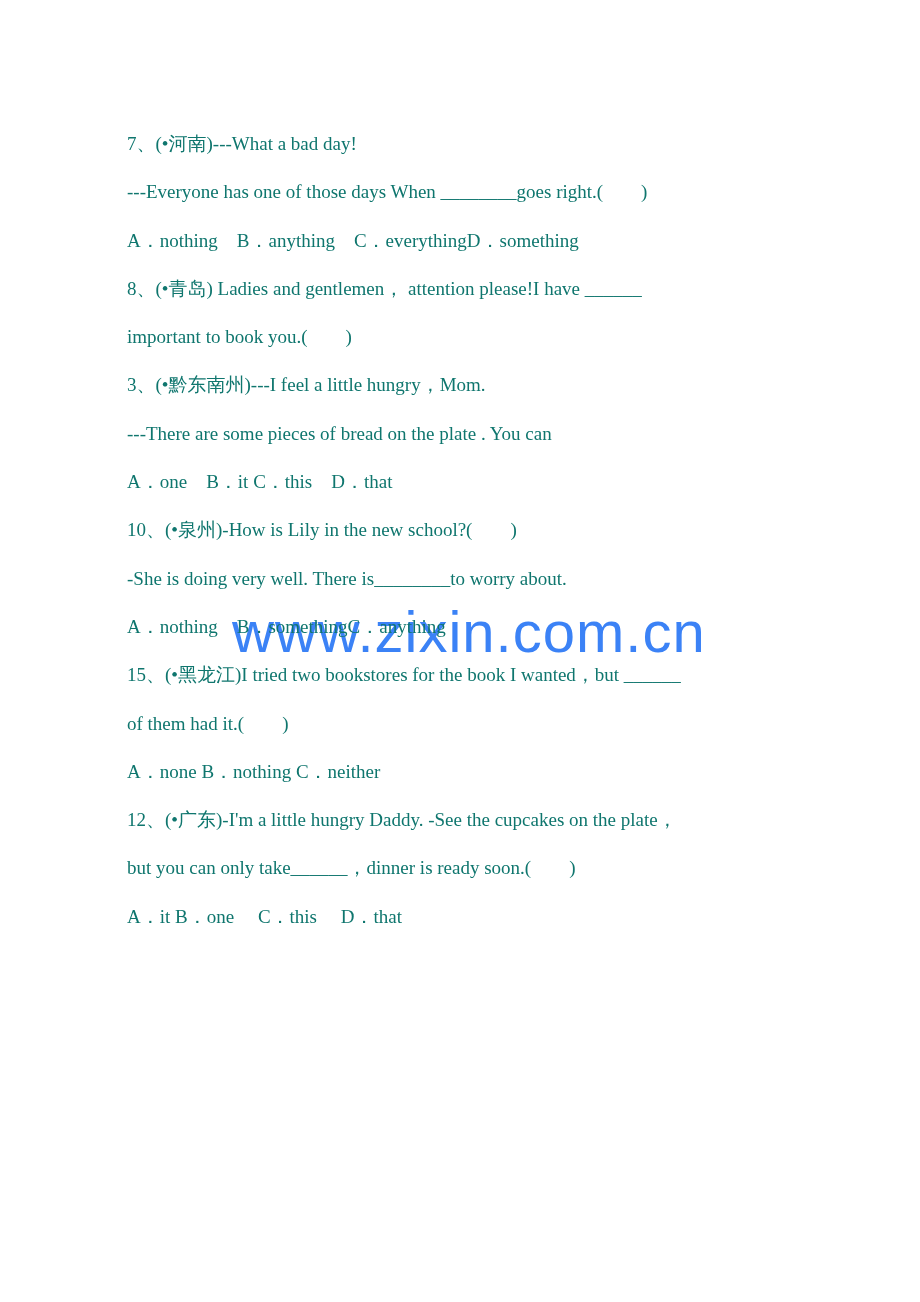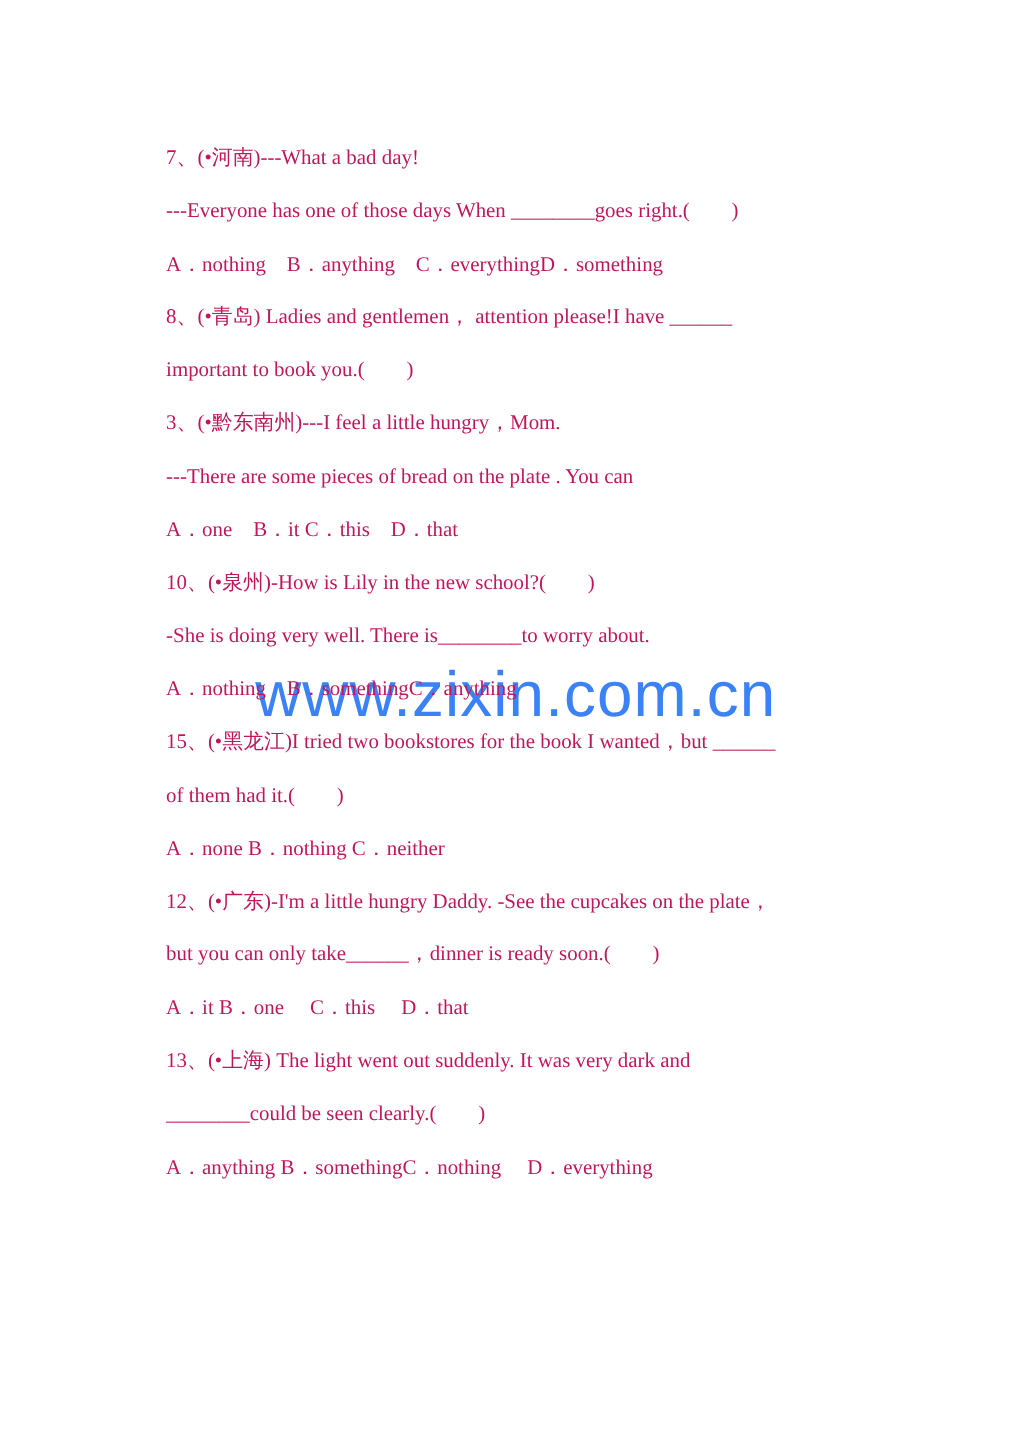--- a/index.html
+++ b/index.html
@@ -1,20 +1,20 @@
 <!DOCTYPE html>
 <html><head>
 <meta charset="utf-8">
 <style>
   html, body { margin: 0; padding: 0; background: #ffffff; }
   body { width: 920px; height: 1302px; position: relative; overflow: hidden; }
   .page {
-    position: absolute; left: 151px; top: 120px; width: 642px;
+    position: absolute; left: 127px; top: 120px; width: 642px;
     font-family: "Liberation Serif", "DejaVu Serif", serif;
-    font-size: 19px; color: #be185d; line-height: 48.3px;
+    font-size: 19px; color: #0f766e; line-height: 48.3px;
   }
   .line { white-space: nowrap; height: 48.3px; }
   .watermark {
     position: absolute; left: 232px; top: 598px;
     font-family: "Liberation Sans", "DejaVu Sans", sans-serif;
     font-size: 58px; color: #3b82f6; letter-spacing: 1px;
     pointer-events: none; z-index: 0; white-space: nowrap;
   }
   .page { z-index: 1; }
 </style>
@@ -53,18 +53,13 @@
     <div class="line">of them had it.(　　)</div>
     <div class="line">A．none  B．nothing  C．neither</div>
   </div>
 
   <div>
     <div class="line">12、(•广东)-I'm a little hungry Daddy. -See the cupcakes on the plate，</div>
     <div class="line">but you can only take______，dinner is ready soon.(　　)</div>
     <div class="line">A．it  B．one　 C．this　 D．that</div>
   </div>
 
-  <div>
-    <div class="line">13、(•上海) The light went out suddenly. It was very dark and</div>
-    <div class="line">________could be seen clearly.(　　)</div>
-    <div class="line">A．anything  B．somethingC．nothing　 D．everything</div>
-  </div>
 </div>
 
 </body></html>

